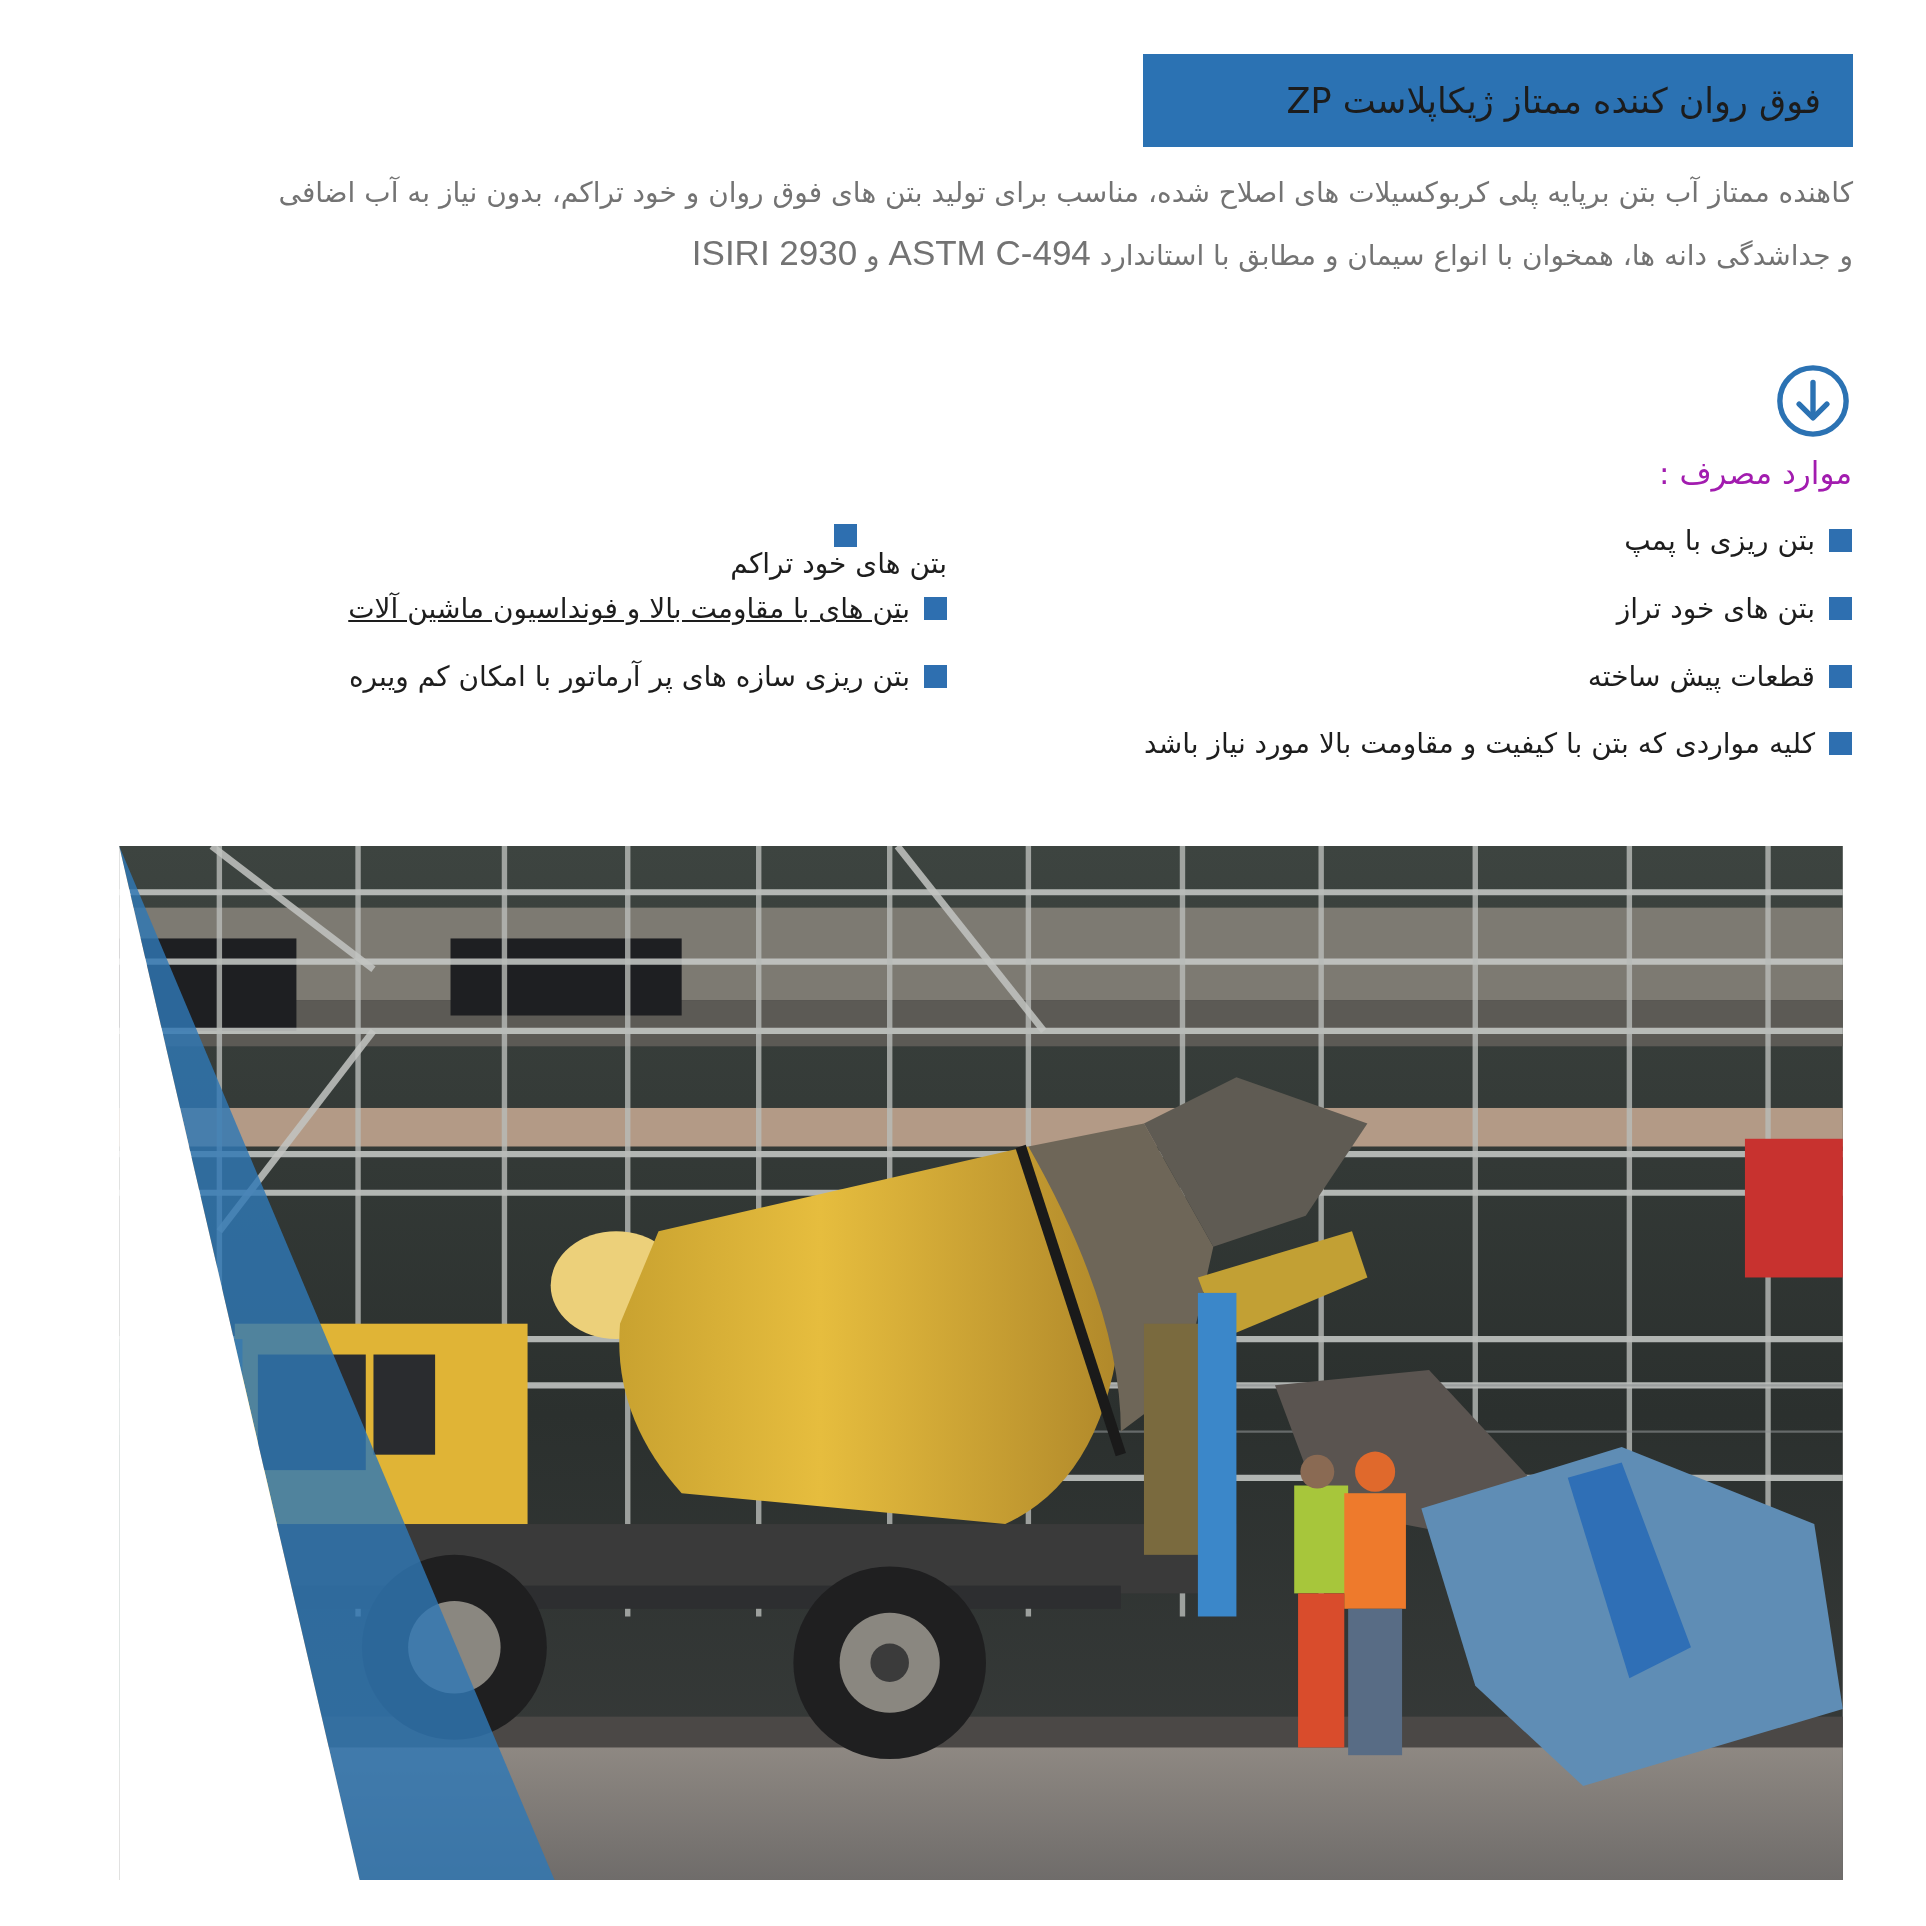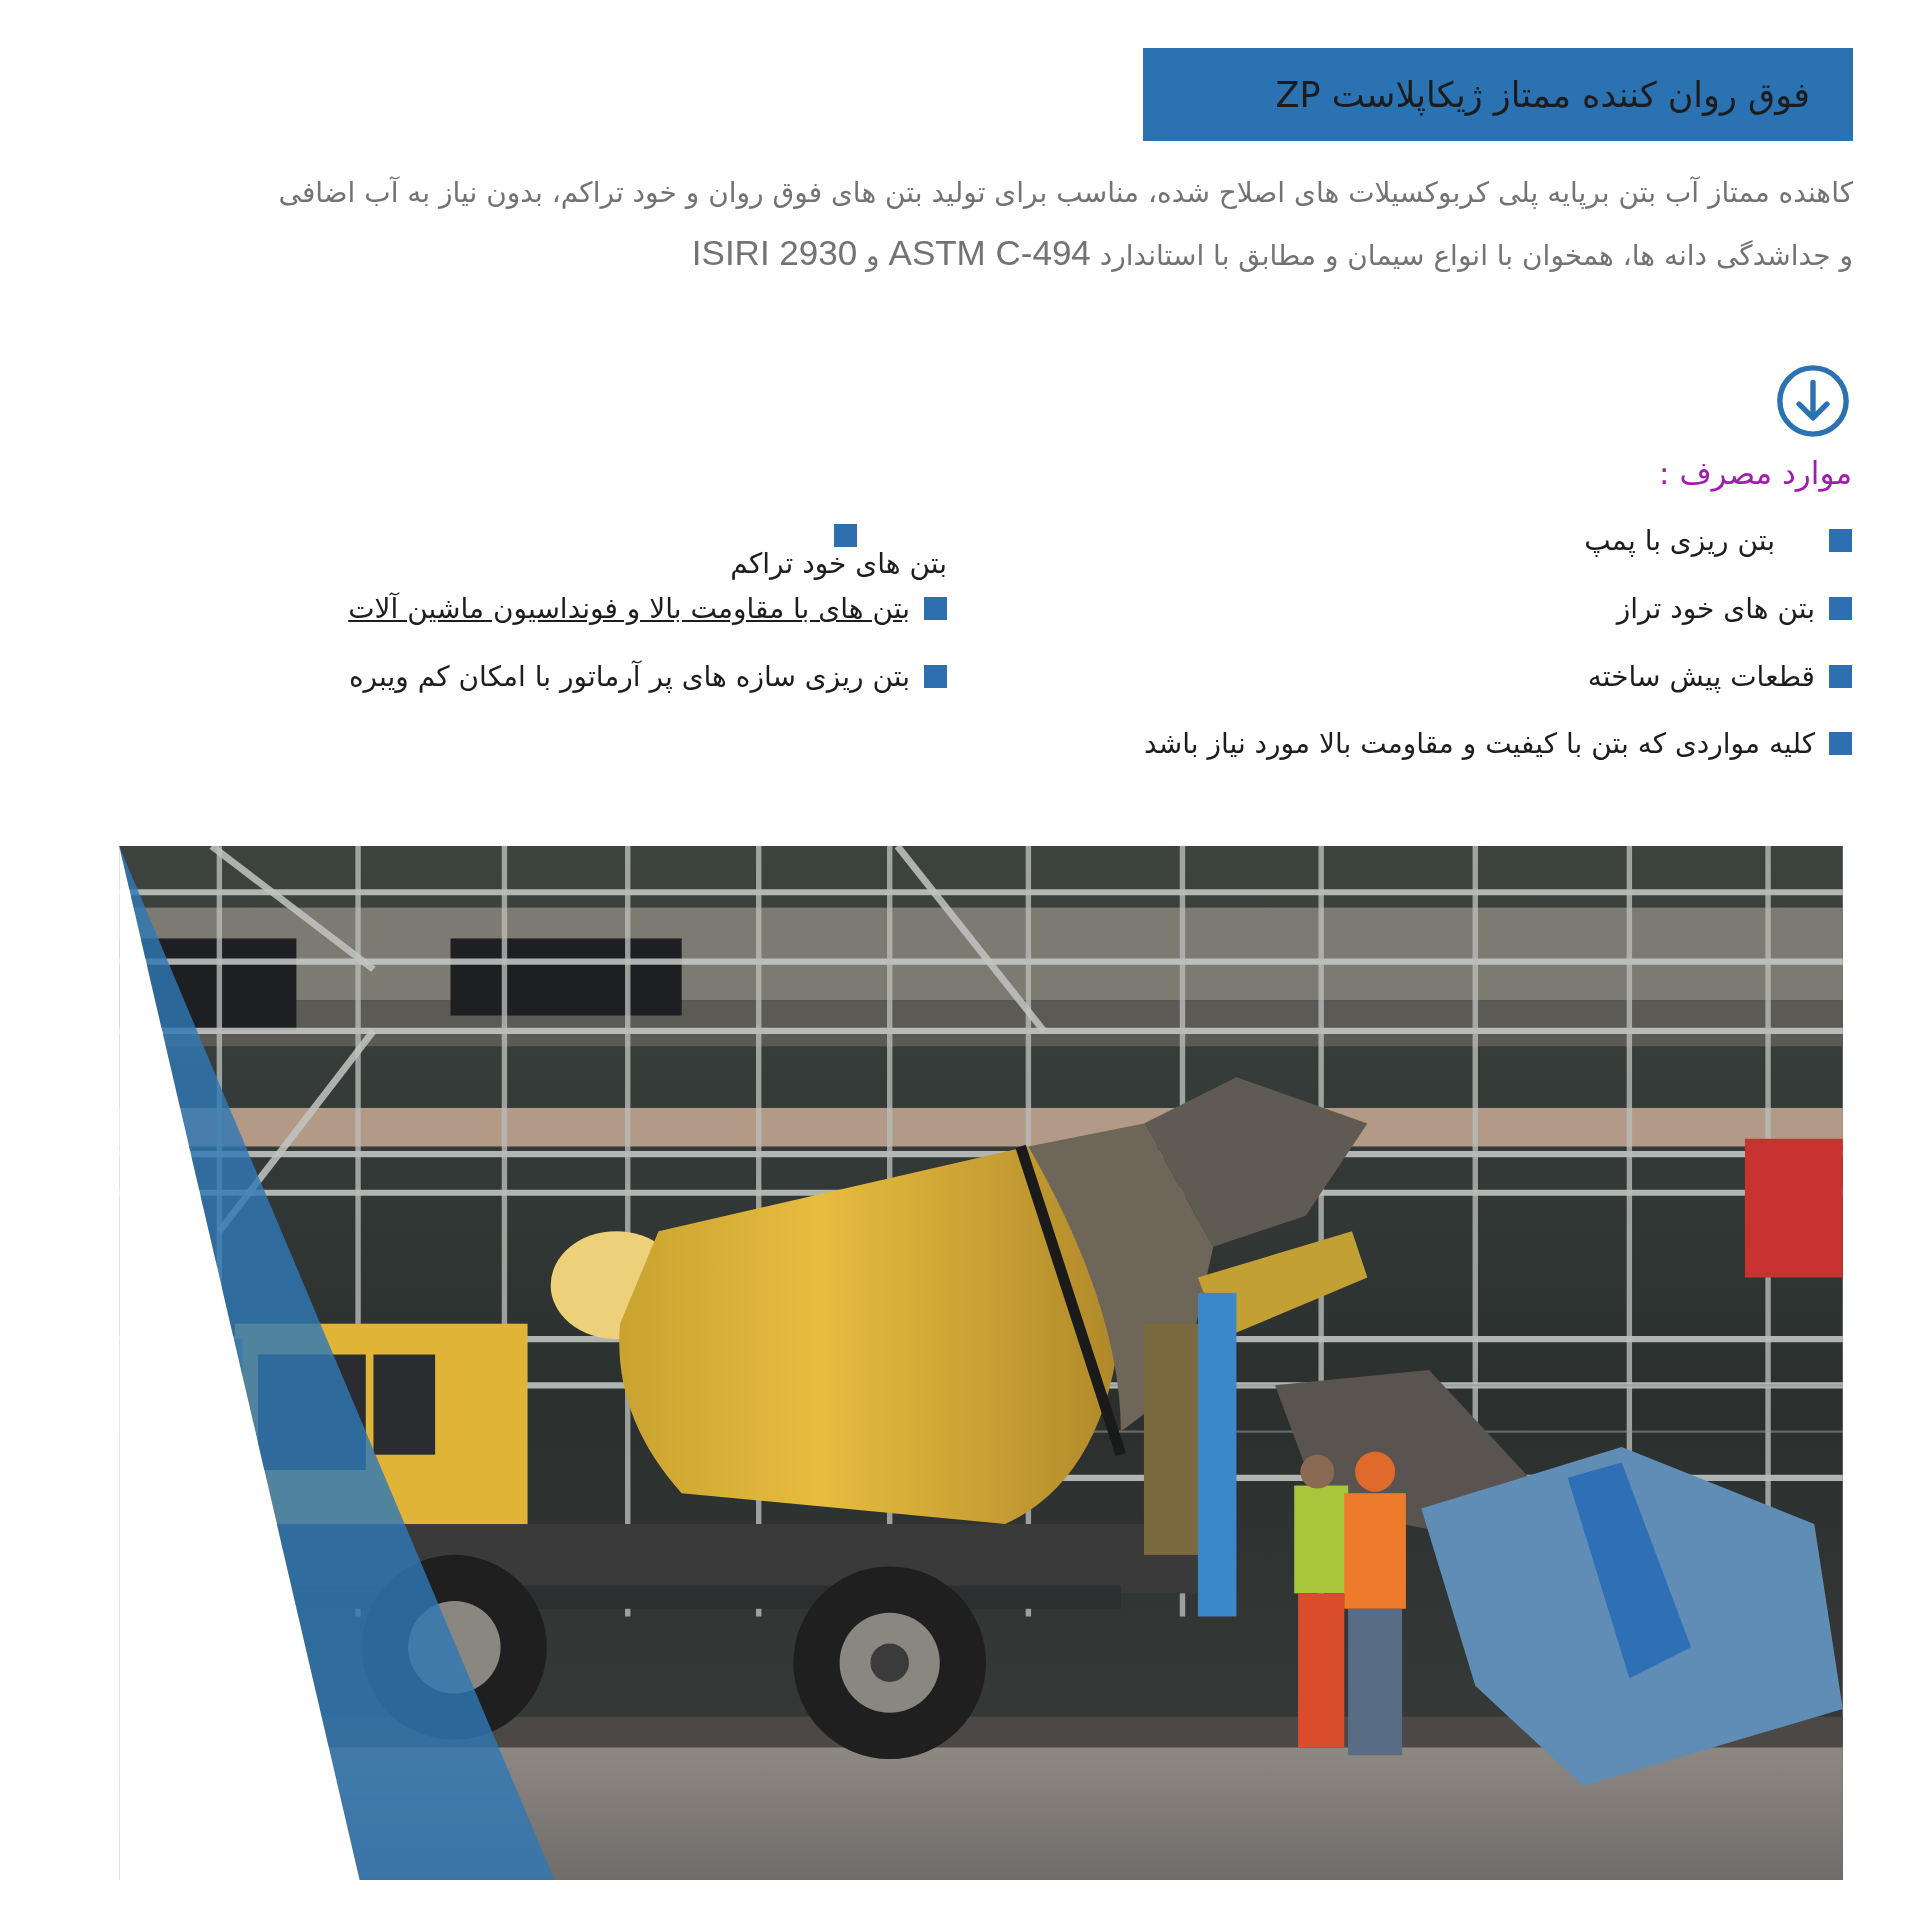--- a/index.html
+++ b/index.html
@@ -1,20 +1,20 @@
 <!DOCTYPE html>
 <html style="font-size:12.3px"><head>
 <meta charset="utf-8">
 <style>
   html, body { margin:0; padding:0; background:#ffffff; }
   body { width:1926px; height:1926px; position:relative; overflow:hidden;
          font-family:"DejaVu Sans", "Liberation Sans", sans-serif; color:#222; }
-  .title-bar { position:absolute; left:1143px; top:48px; width:710px; height:93px;
+  .title-bar { position:absolute; left:1143px; top:54px; width:710px; height:93px;
                background:#2b72b3; direction:rtl; display:flex; align-items:center;
-               box-sizing:border-box; padding-right:43px; }
+               box-sizing:border-box; padding-right:32px; }
   .title-bar span { font-size:35px; color:#1c1c1c; font-weight:normal; white-space:nowrap; }
   .intro { position:absolute; right:73px; top:163px; width:1738px; direction:rtl; text-align:right;
            font-family:"DejaVu Sans", sans-serif; }
   .intro .line { font-size:28px; line-height:60px; white-space:nowrap; color:#737373; }
   .intro .latin { font-family:"Liberation Sans", sans-serif; font-size:35px;margin-top:28px; }
   .dl-icon { position:absolute; left:1776px; top:364px; width:74px; height:74px; }
   .section-title { position:absolute; right:74px; top:455px; direction:rtl;
                    font-size:31px; color:#a21caf; white-space:nowrap; }
   .bullet { position:absolute; direction:rtl; display:flex; align-items:center; white-space:nowrap;
             font-size:28px; color:#1d1d1d; }
@@ -42,21 +42,21 @@
 </div>
 
 <svg class="dl-icon" viewBox="0 0 96 96">
   <circle cx="48" cy="48" r="43" fill="none" stroke="#2b72b3" stroke-width="7"></circle>
   <line x1="48" y1="24" x2="48" y2="68" stroke="#2b72b3" stroke-width="7" stroke-linecap="round"></line>
   <polyline points="30,52 48,70 66,52" fill="none" stroke="#2b72b3" stroke-width="7" stroke-linecap="round" stroke-linejoin="round"></polyline>
 </svg>
 
 <div class="section-title">موارد مصرف :</div>
 
-<div class="bullet col-r" style="top:524px;gap:40px;">
+<div class="bullet col-r" style="top:524px;">
   <span class="sq"></span>
   <span>بتن ریزی با پمپ</span>
 </div>
 <div class="bullet col-r" style="top:592px;">
   <span class="sq"></span>
   <span>بتن های خود تراز</span>
 </div>
 <div class="bullet col-r" style="top:660px;">
   <span class="sq"></span>
   <span>قطعات پیش ساخته</span>

